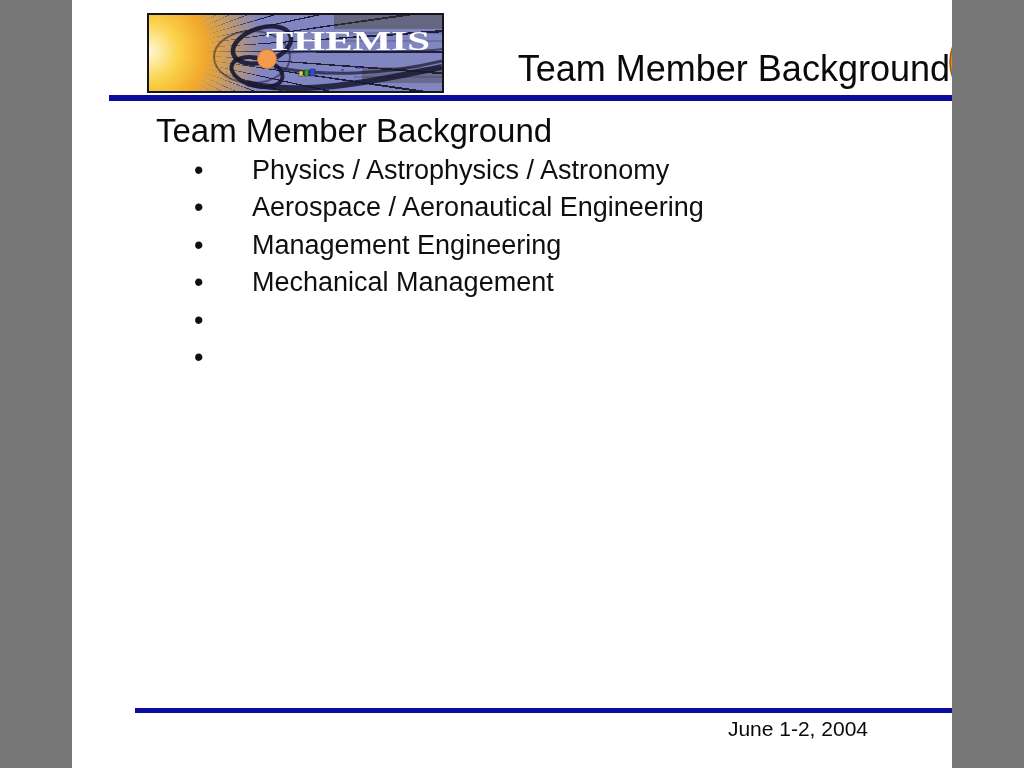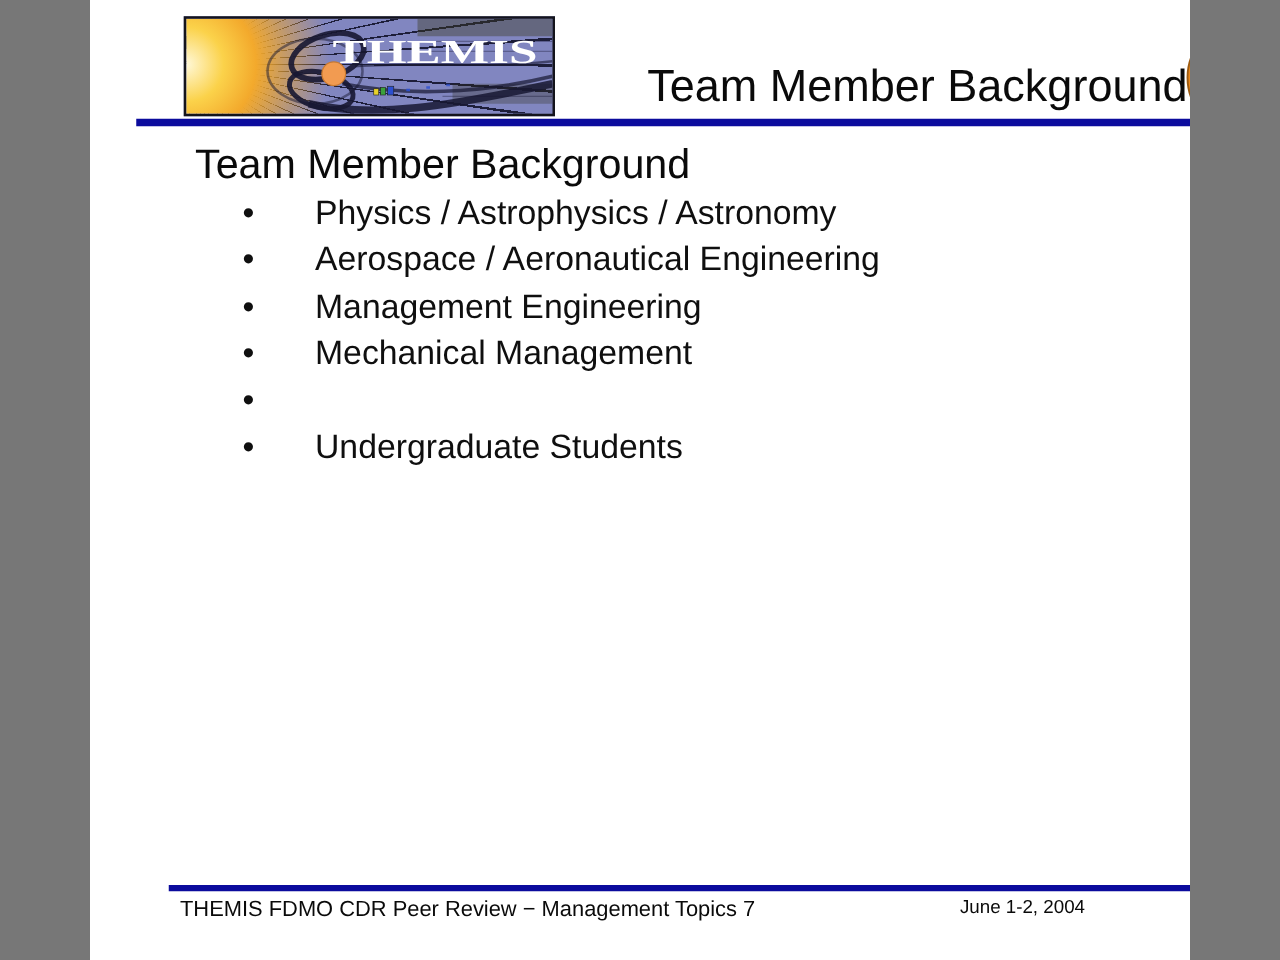--- a/index.html
+++ b/index.html
@@ -53,21 +53,21 @@
   .bullet-list .bullet-text{position:absolute;left:156px;top:0;margin-left:24px;}
   
   .footer-line{
     position:absolute;left:63px;top:708px;width:894px;height:5px;
     background:var(--navy,#0B0B9D);
   }
   .footer-left{
     position:absolute;left:72px;top:717px;font-size:17.5px;color:#0a0a0a;white-space:nowrap;
   }
   .footer-right{
-    position:absolute;right:84px;top:717px;font-size:15px;color:#0a0a0a;white-space:nowrap;
+    position:absolute;right:84px;top:717px;font-size:21px;color:#0a0a0a;white-space:nowrap;
   }
 </style>
 </head>
 <body>
 
 <div class="slide">
 
   <div class="logo-banner">
     <div class="logo-rays"></div>
     <div class="logo-sun"></div>
@@ -136,21 +136,19 @@
       </li>
       <li>
         <span class="dot">•</span>
         <span class="bullet-text">Mechanical Management</span>
       </li>
       <li>
         <span class="dot">•</span>
       </li>
       <li>
         <span class="dot">•</span>
-        <span class="bullet-text">Undergraduate Students</span>
       </li>
     </ul>
 
   <div class="footer-line"></div>
-  <div class="footer-left">THEMIS FDMO CDR Peer Review − Management Topics 7</div>
   <div class="footer-right">June 1-2, 2004</div>
 
 </div>
 
 </body></html>

